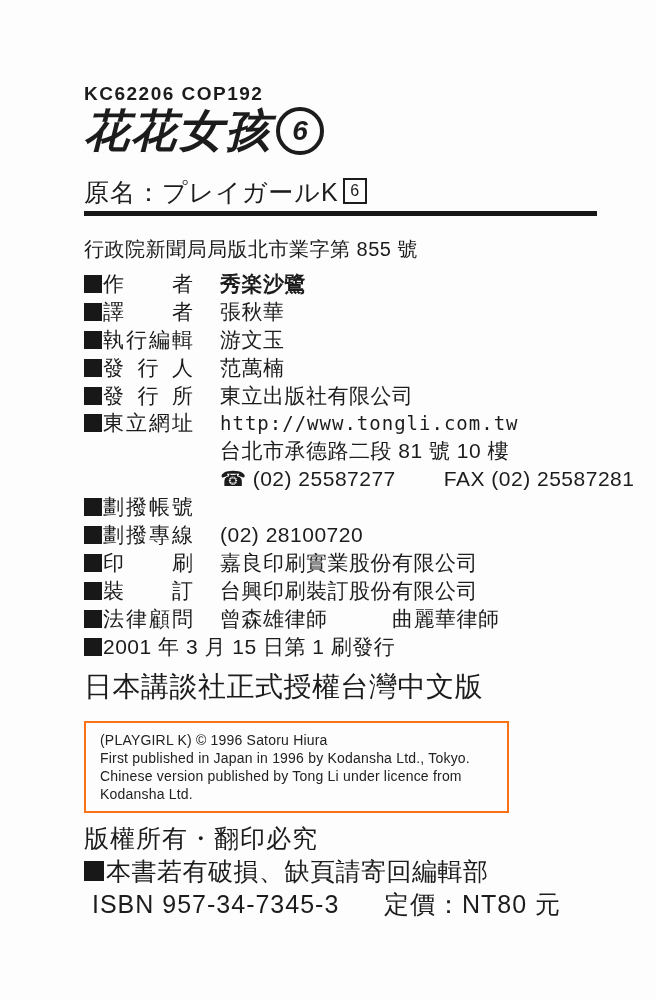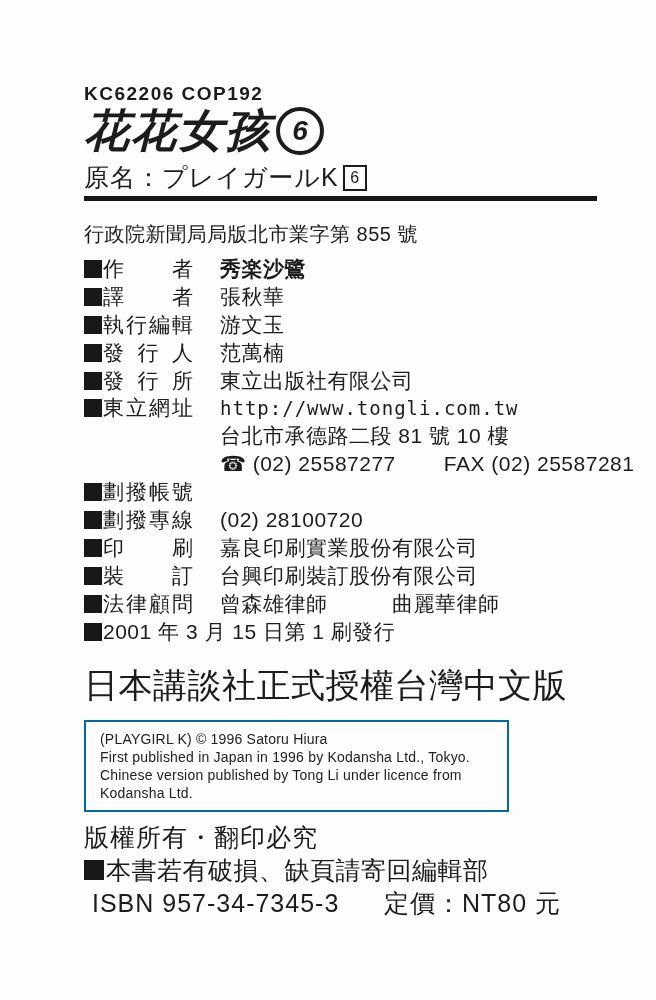--- a/index.html
+++ b/index.html
@@ -22,22 +22,22 @@
   .book-title{
     margin-top:3px;font-size:45px;font-weight:bold;letter-spacing:2px;line-height:48px;
     display:flex;align-items:center;font-style:italic;
   }
   .vol-circle{
     display:inline-flex;align-items:center;justify-content:center;
     width:40px;height:40px;border:4px solid #1c1c1c;border-radius:50%;
     font-size:28px;font-weight:bold;letter-spacing:0;margin-left:4px;
   }
   .subtitle{
-    margin-top:8px;font-size:25px;line-height:28px;letter-spacing:1px;
-    display:flex;align-items:flex-end;font-weight:500;
+    margin-top:23px;font-size:25px;line-height:28px;letter-spacing:1px;
+    display:flex;align-items:flex-start;font-weight:500;
   }
   .vol-box{
     display:inline-flex;align-items:center;justify-content:center;
     width:20px;height:22px;border:2px solid #1c1c1c;
     font-size:16px;font-weight:500;letter-spacing:0;margin-left:4px;
   }
   .rule{
     margin-top:5px;width:513px;height:5px;background:#181818;
   }
   .license-line{
@@ -58,26 +58,26 @@
     flex:0 0 auto;width:90px;margin-right:27px;
     display:flex;justify-content:space-between;
   }
   .row-value{white-space:pre;letter-spacing:0.5px;}
   .row-value.bold{font-weight:bold;}
   .row-value.mono{font-family:"DejaVu Sans Mono","Liberation Mono",monospace;font-size:19px;letter-spacing:1px;}
   .phone-icon{margin-right:6px;}
   .fax{margin-left:48px;}
   
   .license-heading{
-    margin-top:24px;font-size:34px;line-height:31px;letter-spacing:0.5px;font-weight:500;
+    margin-top:10px;font-size:28px;line-height:31px;letter-spacing:0.5px;font-weight:500;
   }
   
   .copyright-box{
     margin-top:19px;width:425px;box-sizing:border-box;
-    border:2px solid #0369a1;
+    border:2px solid #f97316;
     padding:8px 10px 8px 14px;
   }
   .box-line{
     font-size:14px;line-height:18px;letter-spacing:0.2px;color:#222;
   }
   
   .rights-line{margin-top:11px;font-size:25px;line-height:28px;letter-spacing:1px;font-weight:500;}
   .damaged-line{
     margin-top:5px;font-size:25px;line-height:28px;letter-spacing:0.5px;font-weight:500;
     display:flex;align-items:center;

